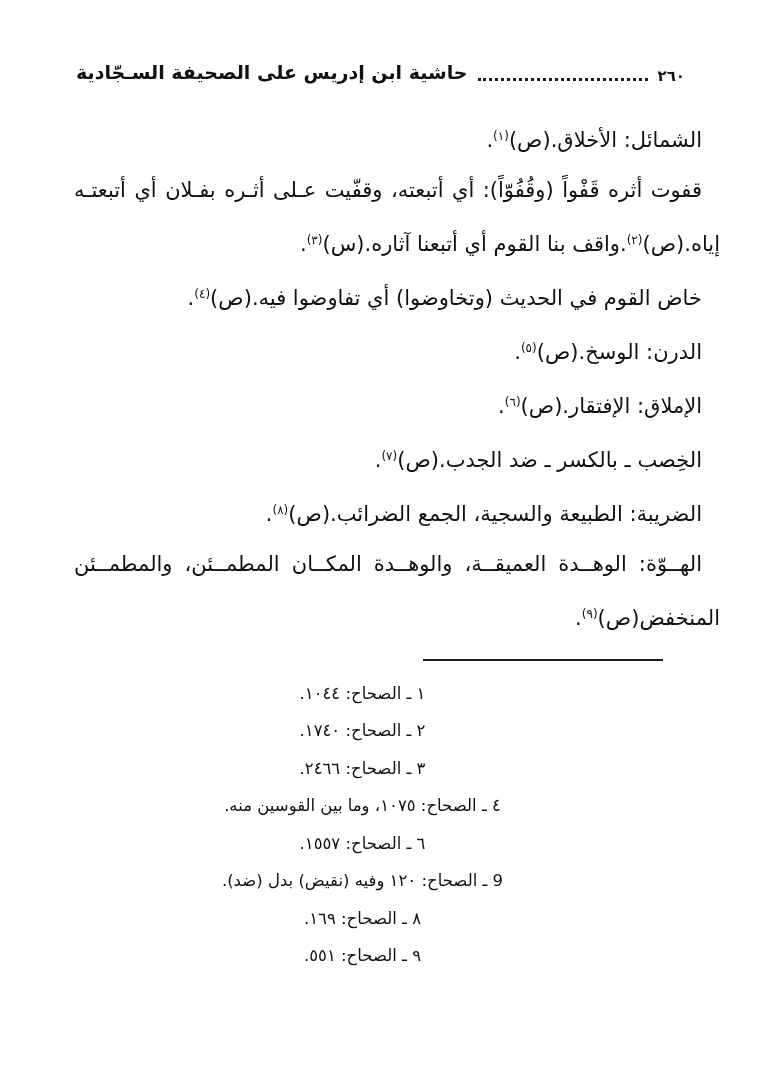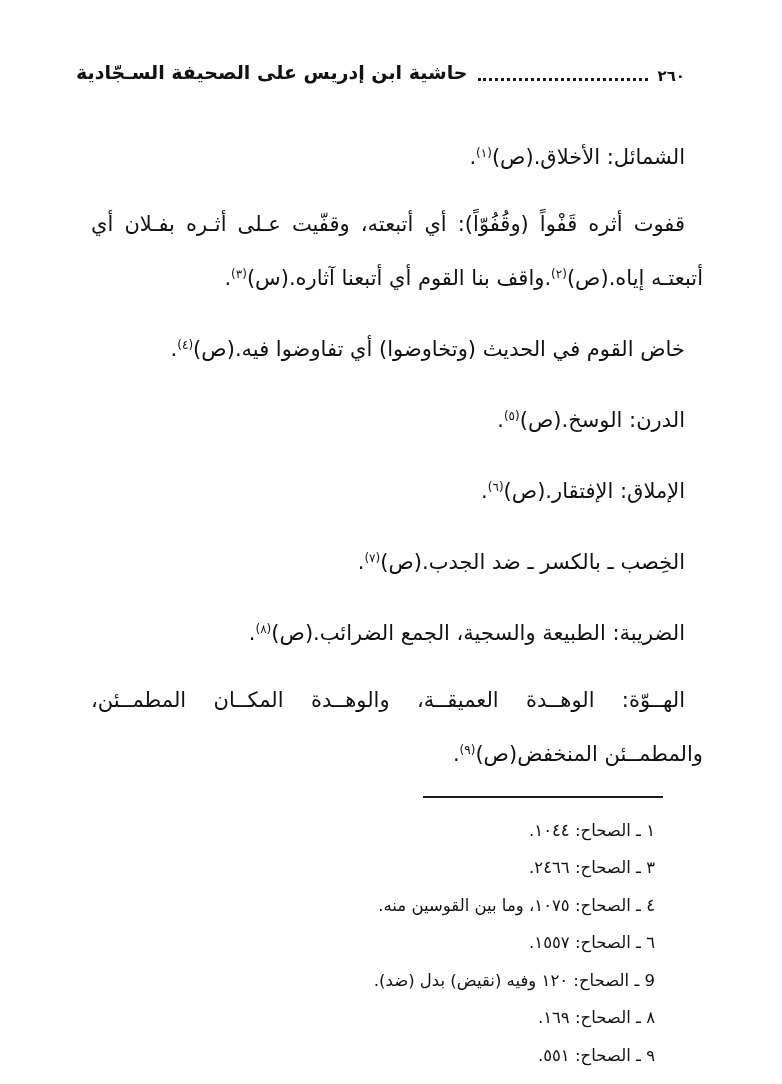--- a/index.html
+++ b/index.html
@@ -42,41 +42,41 @@
   }
   
   .bodytext {
     padding: 26px 62px 0 74px;
     font-size: 21px;
     line-height: 50px;
     text-align: justify;
     text-justify: inter-word;
   }
   .para {
-    margin: 17px;
+    margin: 0;
     text-indent: 18px;
   }
   .fnref {
     font-size: 12px;
     vertical-align: 7px;
     letter-spacing: 0;
   }
   
   .fnsep {
     height: 2px;
     width: 240px;
     background: #1c1c1c;
     margin: 16px 119px 12px 0;
   }
   .footnotes {
     padding: 2px 127px 0 70px;
     font-size: 16.5px;
     line-height: 37.5px;
   }
-  .fn { text-align: right; white-space: nowrap; }
+  .fn { text-align: center; white-space: nowrap; }
 </style>
 </head>
 <body>
 
 <div class="page">
 
   <div class="header">
     <span class="pagenum">٢٦٠</span>
     <span class="leader"></span>
     <span class="title">حاشية ابن إدريس على الصحيفة السـجّادية</span>
@@ -90,20 +90,21 @@
       <p class="para"><span class="run">الإملاق: الإفتقار.(ص)</span><span class="fnref">(٦)</span><span class="run">.</span></p>
       <p class="para"><span class="run">الخِصب ـ بالكسر ـ ضد الجدب.(ص)</span><span class="fnref">(٧)</span><span class="run">.</span></p>
       <p class="para"><span class="run">الضريبة: الطبيعة والسجية، الجمع الضرائب.(ص)</span><span class="fnref">(٨)</span><span class="run">.</span></p>
       <p class="para"><span class="run">الهــوّة: الوهــدة العميقــة، والوهــدة المكــان المطمــئن، والمطمــئن المنخفض(ص)</span><span class="fnref">(٩)</span><span class="run">.</span></p>
     </div>
 
   <div class="fnsep"></div>
 
   <div class="footnotes">
       <div class="fn">١ ـ الصحاح: ١٠٤٤.</div>
+      <div class="fn">٢ ـ الصحاح: ١٧٤٠.</div>
       <div class="fn">٣ ـ الصحاح: ٢٤٦٦.</div>
       <div class="fn">٤ ـ الصحاح: ١٠٧٥، وما بين القوسين منه.</div>
       <div class="fn">٦ ـ الصحاح: ١٥٥٧.</div>
       <div class="fn">9 ـ الصحاح: ١٢٠ وفيه (نقيض) بدل (ضد).</div>
       <div class="fn">٨ ـ الصحاح: ١٦٩.</div>
       <div class="fn">٩ ـ الصحاح: ٥٥١.</div>
     </div>
 
 </div>
 

